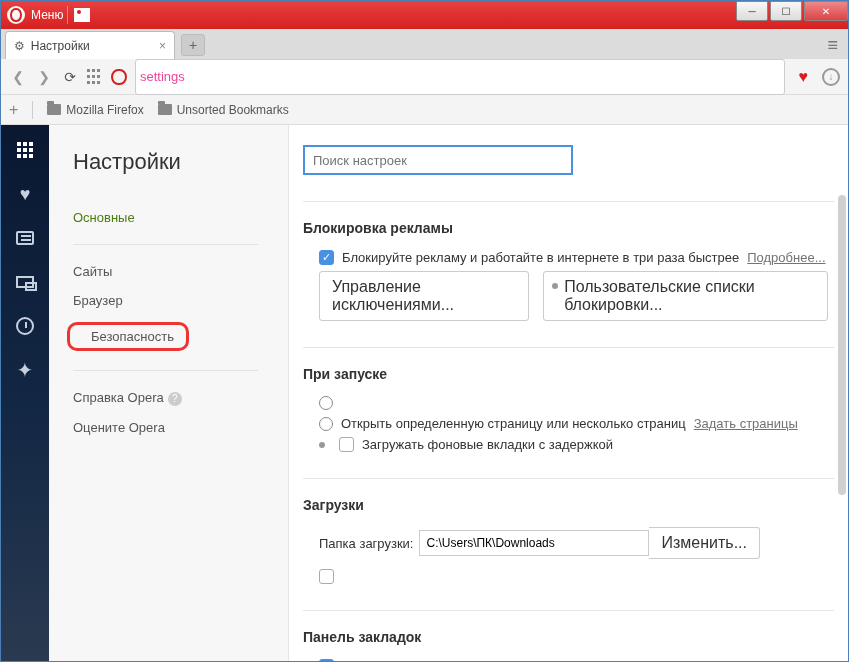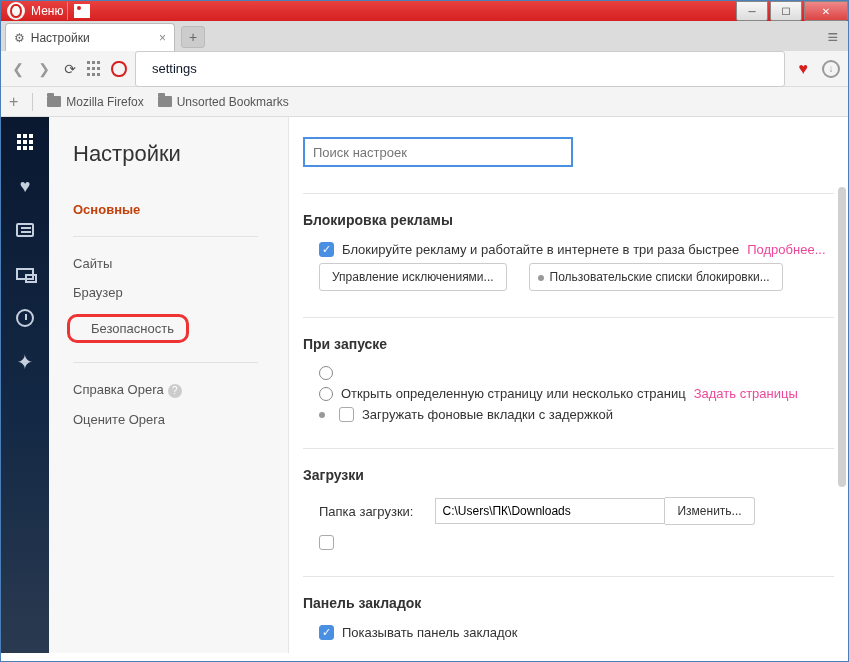--- a/index.html
+++ b/index.html
@@ -1,19 +1,19 @@
 <!DOCTYPE html>
 <html><head>
 <meta charset="utf-8">
 <style>
 * { margin: 0; padding: 0; box-sizing: border-box; font-family: "Segoe UI", Arial, sans-serif; }
 body { width: 849px; height: 662px; background: #fff; overflow: hidden; border: 1px solid #4a7fb8; }
 
 
-.titlebar { height: 20px; background: linear-gradient(#e84040, #d62020); display: flex; align-items: center; color: #fff; font-size: 12px; position: relative; }
+.titlebar { height: 28px; background: linear-gradient(#e84040, #d62020); display: flex; align-items: center; color: #fff; font-size: 12px; position: relative; }
 .opera-logo { width: 18px; height: 18px; margin: 0 6px 0 6px; background: linear-gradient(#fff,#eee); border-radius: 50%; display: flex; align-items: center; justify-content: center; }
 .opera-o { width: 12px; height: 14px; border: 2px solid #d62020; border-radius: 50% / 55%; }
 .menu-sep { width: 1px; height: 18px; background: rgba(255,255,255,0.4); margin: 0 4px; }
 .flag-icon { width: 16px; height: 14px; background: #fff; margin-left: 2px; position: relative; }
 .flag-icon::after { content:''; position:absolute; width:4px; height:4px; background:#d62020; border-radius:50%; top:2px; left:3px; }
 .win-controls { position: absolute; right: 0; top: 0; display: flex; }
 .win-btn { width: 32px; height: 20px; background: linear-gradient(#f7f7f7,#dcdcdc); border: 1px solid #888; display: flex; align-items: center; justify-content: center; font-size: 10px; color:#333; margin-left:2px; border-radius: 0 0 2px 2px; }
 .win-btn.close { background: linear-gradient(#e88,#d44); color:#fff; width: 44px; }
 
 
@@ -24,21 +24,21 @@
 .newtab { width: 24px; height: 22px; background:#ccc; border-radius:3px; display:flex; align-items:center; justify-content:center; margin-left:6px; color:#666; font-size:14px; margin-bottom:3px; border:1px solid #bbb; }
 .toolbar-right { position:absolute; right:10px; top:6px; color:#777; font-size:18px; }
 
 
 .addrrow { height: 36px; background:#f4f4f4; border-bottom:1px solid #ddd; display:flex; align-items:center; padding:0 8px; gap:8px; }
 .nav-icon { color:#999; font-size:14px; width:18px; text-align:center; }
 .nav-icon.active { color:#555; }
 .dial-icon { width:16px; height:16px; display:grid; grid-template-columns:repeat(3,3px); gap:2px; }
 .dial-icon span { background:#888; width:3px; height:3px; }
 .addr-o { width:16px; height:16px; border:2px solid #d62020; border-radius:50%/55%; }
-.urlbox { flex:1; height:36px; background:#fff; border:1px solid #ccc; border-radius:3px; display:flex; align-items:center; padding:0 16px; font-size:13px; color:#0f172a; }
+.urlbox { flex:1; height:36px; background:#fff; border:1px solid #ccc; border-radius:3px; display:flex; align-items:center; padding:0 4px; font-size:13px; color:#ec4899; }
 .heart { color:#d62020; font-size:16px; margin-left:6px; }
 .dl-icon { width:18px; height:18px; border:2px solid #999; border-radius:50%; display:flex; align-items:center; justify-content:center; margin-left:6px; font-size:10px; color:#999; }
 
 
 .bmrow { height: 30px; background:#f4f4f4; border-bottom:1px solid #ddd; display:flex; align-items:center; padding:0 8px; gap:14px; font-size:12px; color:#555; }
 .bm-plus { font-size:16px; color:#888; }
 .bm-item { display:flex; align-items:center; gap:5px; }
 .folder { width:14px; height:11px; background:#888; border-radius:1px; position:relative; }
 .folder::before { content:''; position:absolute; top:-3px; left:0; width:7px; height:3px; background:#888; border-radius:1px 1px 0 0; }
 .bm-sep { width:1px; height:18px; background:#ccc; }
@@ -58,41 +58,41 @@
 .rail-disp { width:18px; height:12px; border:2px solid currentColor; position:relative; }
 .rail-disp::after { content:''; position:absolute; right:-5px; bottom:-5px; width:8px; height:5px; border:2px solid currentColor; }
 .rail-clock { width:18px; height:18px; border:2px solid currentColor; border-radius:50%; position:relative; }
 .rail-clock::after { content:''; position:absolute; left:7px; top:3px; width:2px; height:6px; background:currentColor; }
 .rail-puzzle { font-size:20px; }
 
 
 .setnav { width: 240px; background:#f7f7f7; border-right:1px solid #e5e5e5; padding:24px 0 0 24px; }
 .setnav h1 { font-size:22px; font-weight:400; color:#333; margin-bottom:28px; }
 .setnav .navitem { font-size:13px; color:#555; padding:7px 0; cursor:pointer; }
-.setnav .navitem.bold { font-weight:700; color:#c2410c; }
+.setnav .navitem.bold { font-weight:400; color:#4d7c0f; }
 .setnav hr { border:none; border-top:1px solid #e2e2e2; margin:12px 30px 12px 0; }
 .setnav .highlight { display:inline-block; border:3px solid #e33; border-radius:10px; padding:4px 12px 4px 21px; margin-left:-6px; }
 .setnav .help-q { display:inline-block; width:14px; height:14px; border-radius:50%; background:#ccc; color:#fff; font-size:10px; text-align:center; line-height:14px; margin-left:4px; }
 
 
 .content { flex:1; padding:20px 14px 0 14px; overflow:hidden; position:relative; font-size:13px; color:#333; }
 .search { width: 270px; height:30px; border:2px solid #4a90e2; padding:0 8px; font-size:13px; outline:none; }
 .section { border-top:1px solid #e5e5e5; margin-top:26px; padding-top:18px; }
 .section h2 { font-size:14px; font-weight:600; margin-bottom:14px; }
 .row { display:flex; align-items:center; gap:8px; margin:6px 0 6px 16px; }
 .chk { width:15px; height:15px; border:1px solid #aaa; border-radius:3px; display:inline-flex; align-items:center; justify-content:center; background:#fff; font-size:11px; color:#fff; }
 .chk.on { background:#4a90e2; border-color:#4a90e2; }
 .radio { width:14px; height:14px; border:1px solid #888; border-radius:50%; display:inline-flex; align-items:center; justify-content:center; }
 .radio.on::after { content:''; width:7px; height:7px; background:#4a90e2; border-radius:50%; }
 .radio.on { border-color:#4a90e2; }
-.link { color:#ec4899; cursor:pointer; }
-.btn { display:inline-block; border:1px solid #ccc; border-radius:3px; padding:6px 12px; font-size:12px; background:#fff; cursor:pointer; margin-right:14px; }
+.link { color:#737373; text-decoration:underline; cursor:pointer; }
+.btn { display:inline-block; border:1px solid #ccc; border-radius:3px; padding:6px 12px; font-size:16px; background:#fff; cursor:pointer; margin-right:6px; }
 .dot { width:6px; height:6px; background:#999; border-radius:50%; display:inline-block; margin-right:6px; }
 .pathbox { display:flex; margin:4px 0 10px 16px; align-items:center; }
-.pathbox label { margin-right:22px; }
+.pathbox label { margin-right:6px; }
 .pathbox input { width:230px; height:26px; border:1px solid #ccc; padding:0 6px; font-size:12px; }
 .scroll { position:absolute; right:2px; top:70px; width:8px; height:300px; background:#d0d0d0; border-radius:4px; }
 </style>
 </head>
 <body>
 
 <div class="titlebar">
   <div class="opera-logo">
       <div class="opera-o"></div>
     </div>

